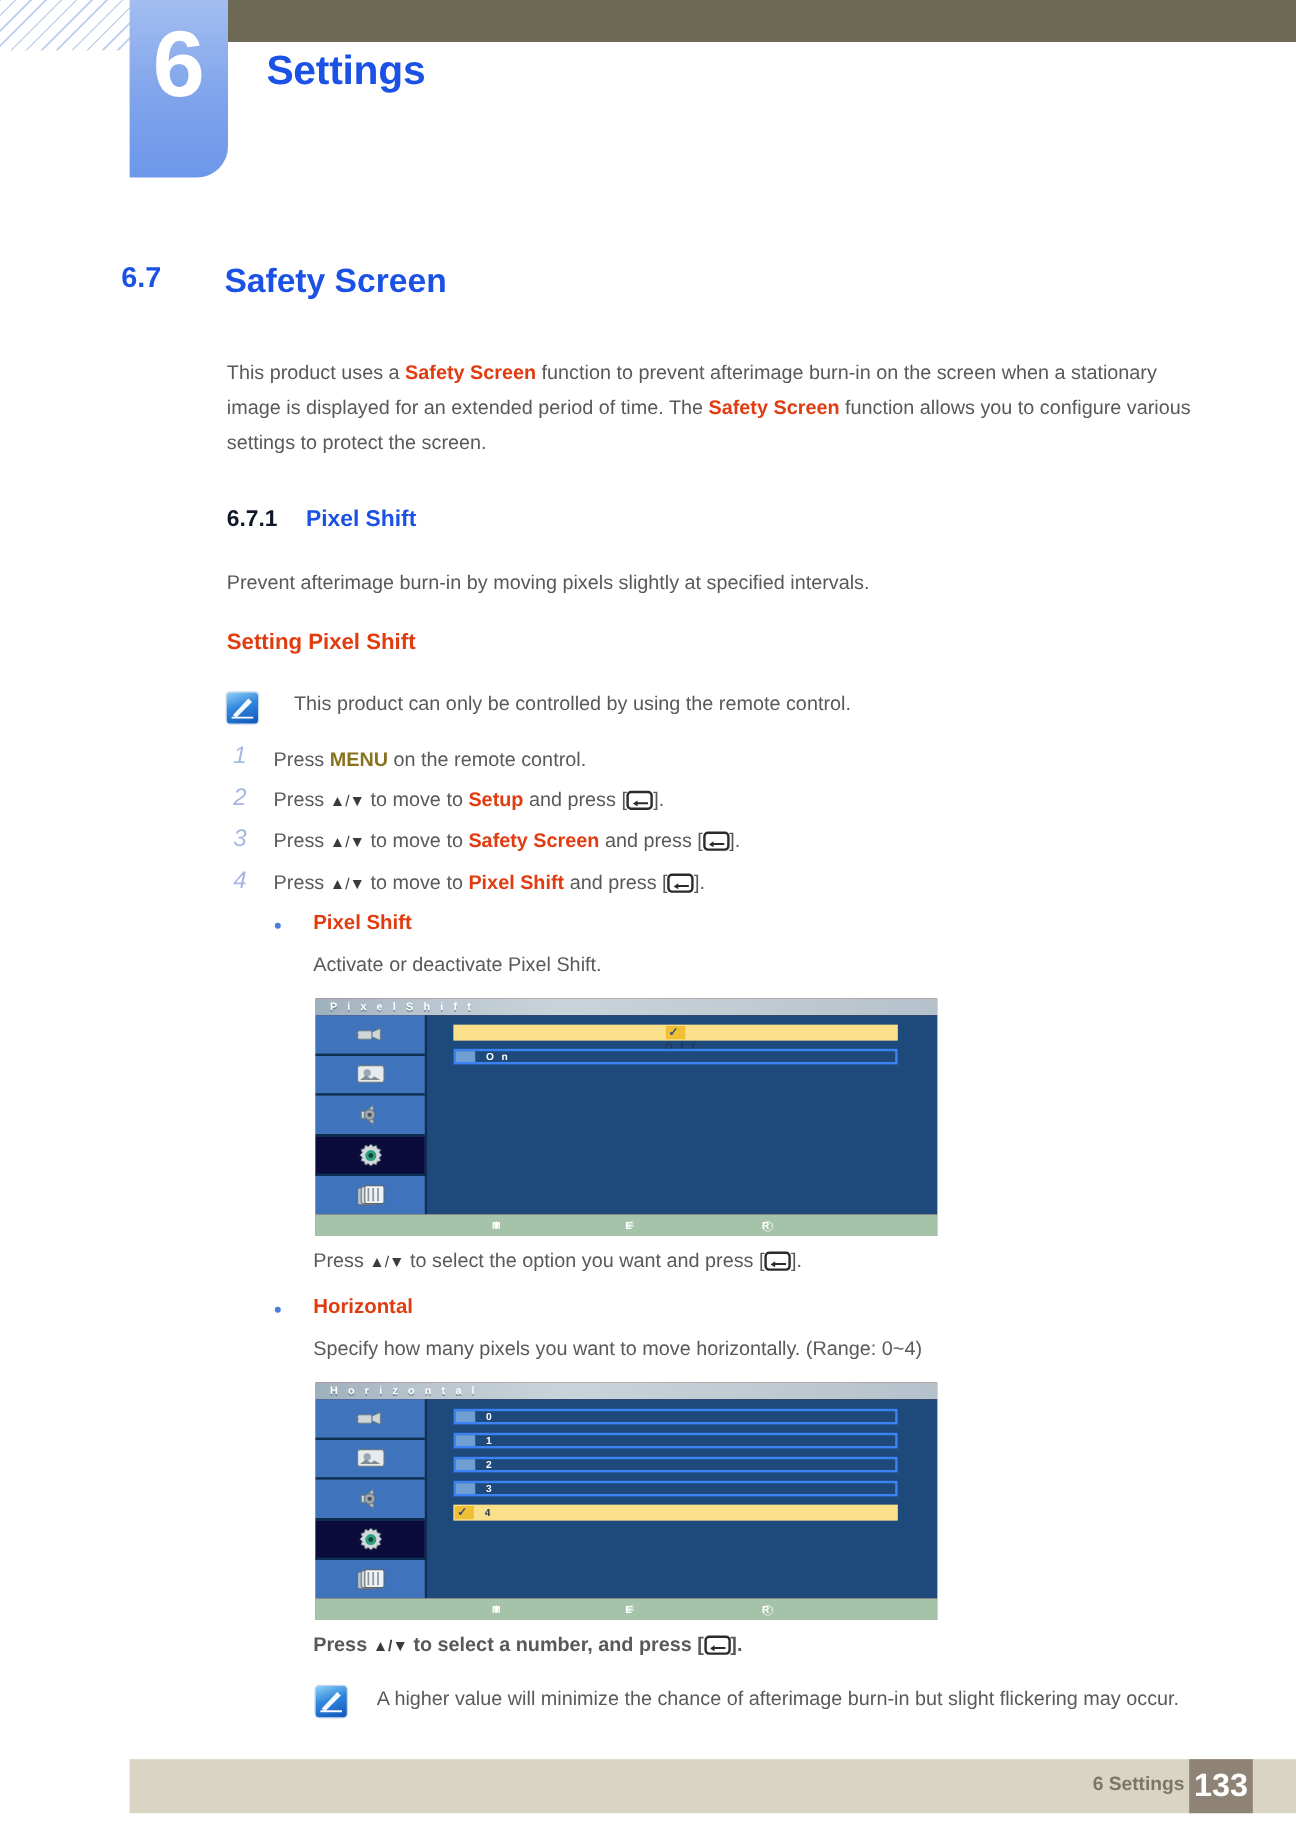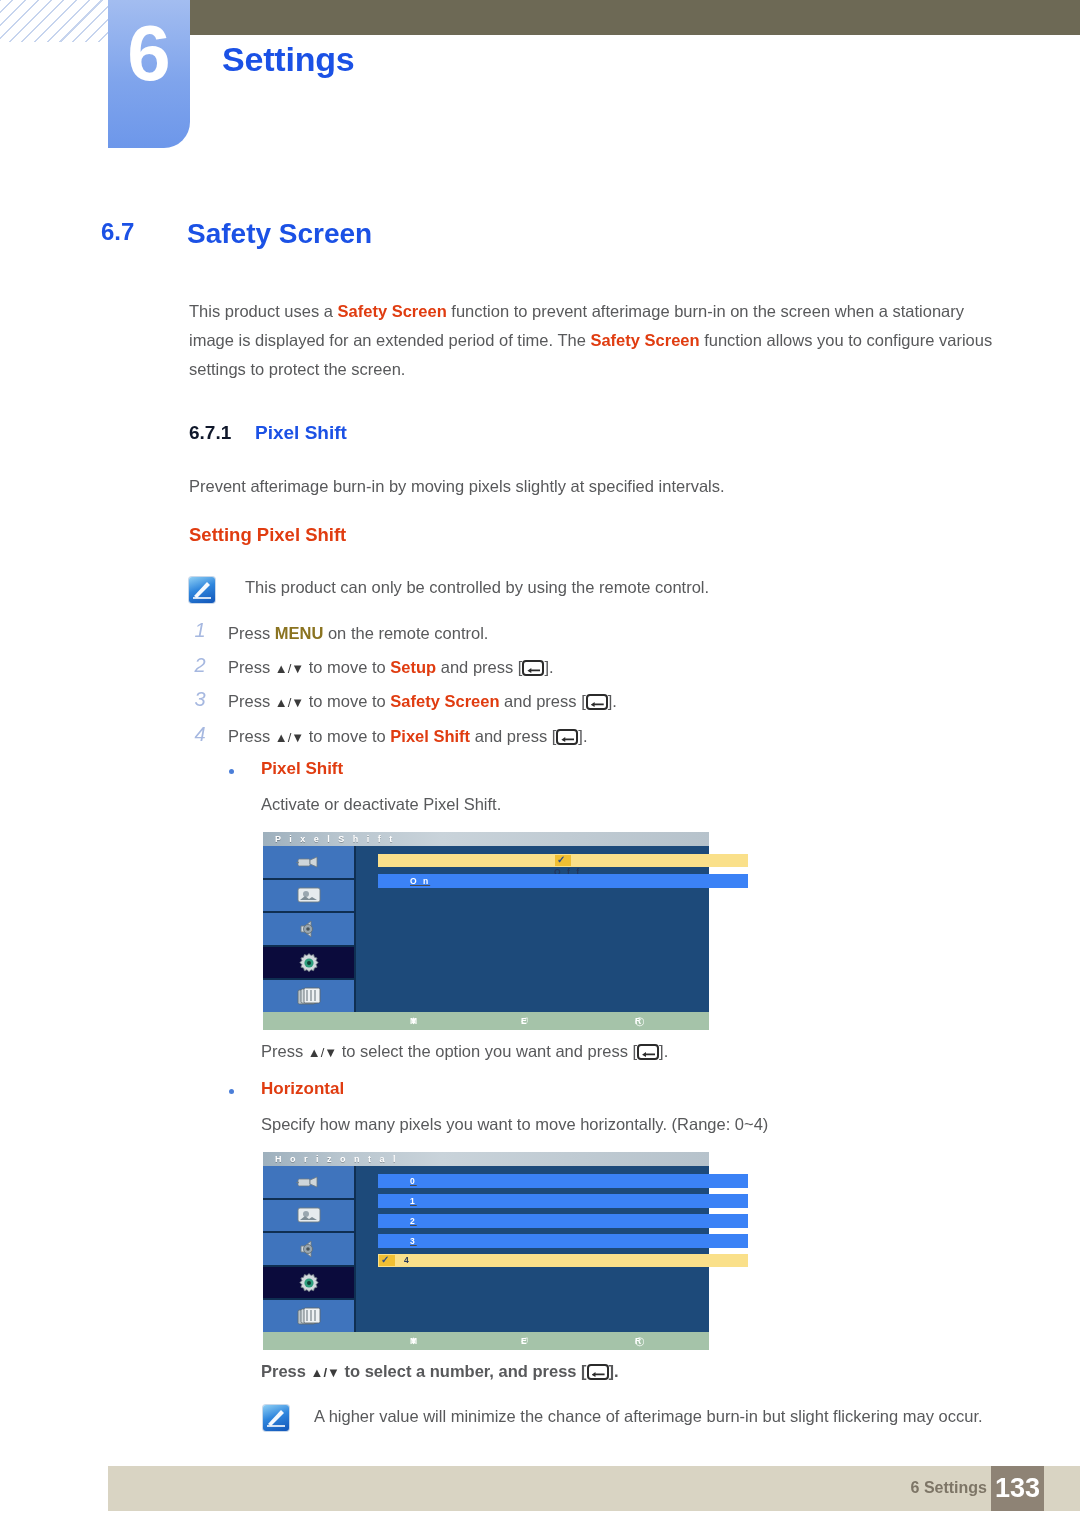--- a/index.html
+++ b/index.html
@@ -210,21 +210,21 @@
     position: absolute;
     left: 261px;
     font-size: 16.5px;
     line-height: 26px;
     color: #58595b;
   }
 
   
   .osd {
     position: absolute;
-    width: 446px;
+    width: 518px;
     height: 198px;
     background: #7f1d1d;
     box-sizing: border-box;
   }
   .osd-title {
     position: absolute;
     left: 0; top: 0;
     width: 100%;
     height: 14px;
     background: linear-gradient(90deg, #9eb0bd 0%, #b9c6cf 18%, #c9d3da 40%, #b6c2cb 100%);
@@ -294,22 +294,21 @@
     content: "✓";
     position: absolute;
     left: 2px; top: -1px;
     font-size: 10px;
     color: #2f4e86;
     font-weight: 700;
   }
   .osd-row.sel .lbl { color: #23365c; }
   .osd-row.unsel {
     background: #1d4a7a;
-    border: 7px solid #3b82f6;
-    text-decoration: underline;
+    border: 2px solid #3b82f6;
   }
   .osd-row.unsel .swatch { background: #6f9ed2; }
   .osd-row.unsel .lbl { color: #ffffff; }
 
   .osd-foot {
     position: absolute;
     left: 0; bottom: 0;
     width: 100%;
     height: 18px;
     background: #a5c3a9;

